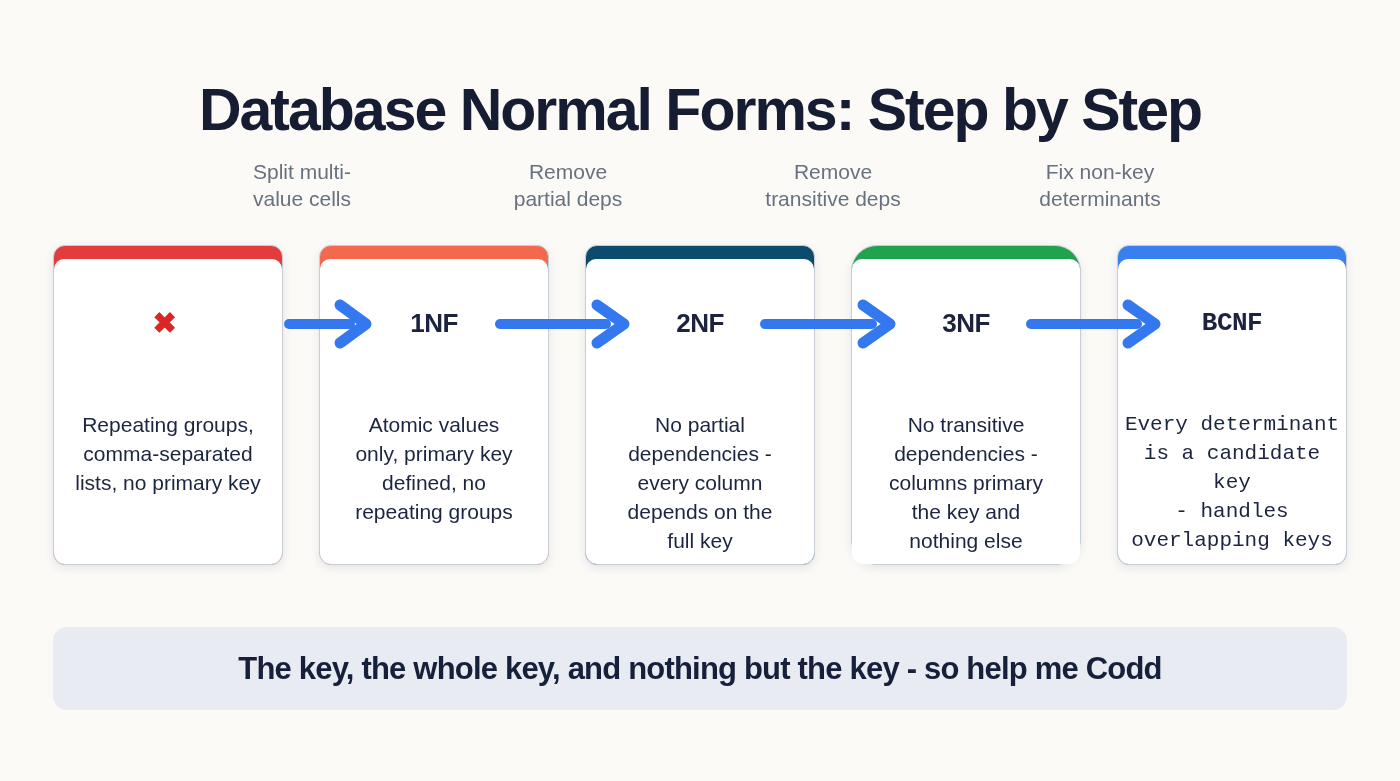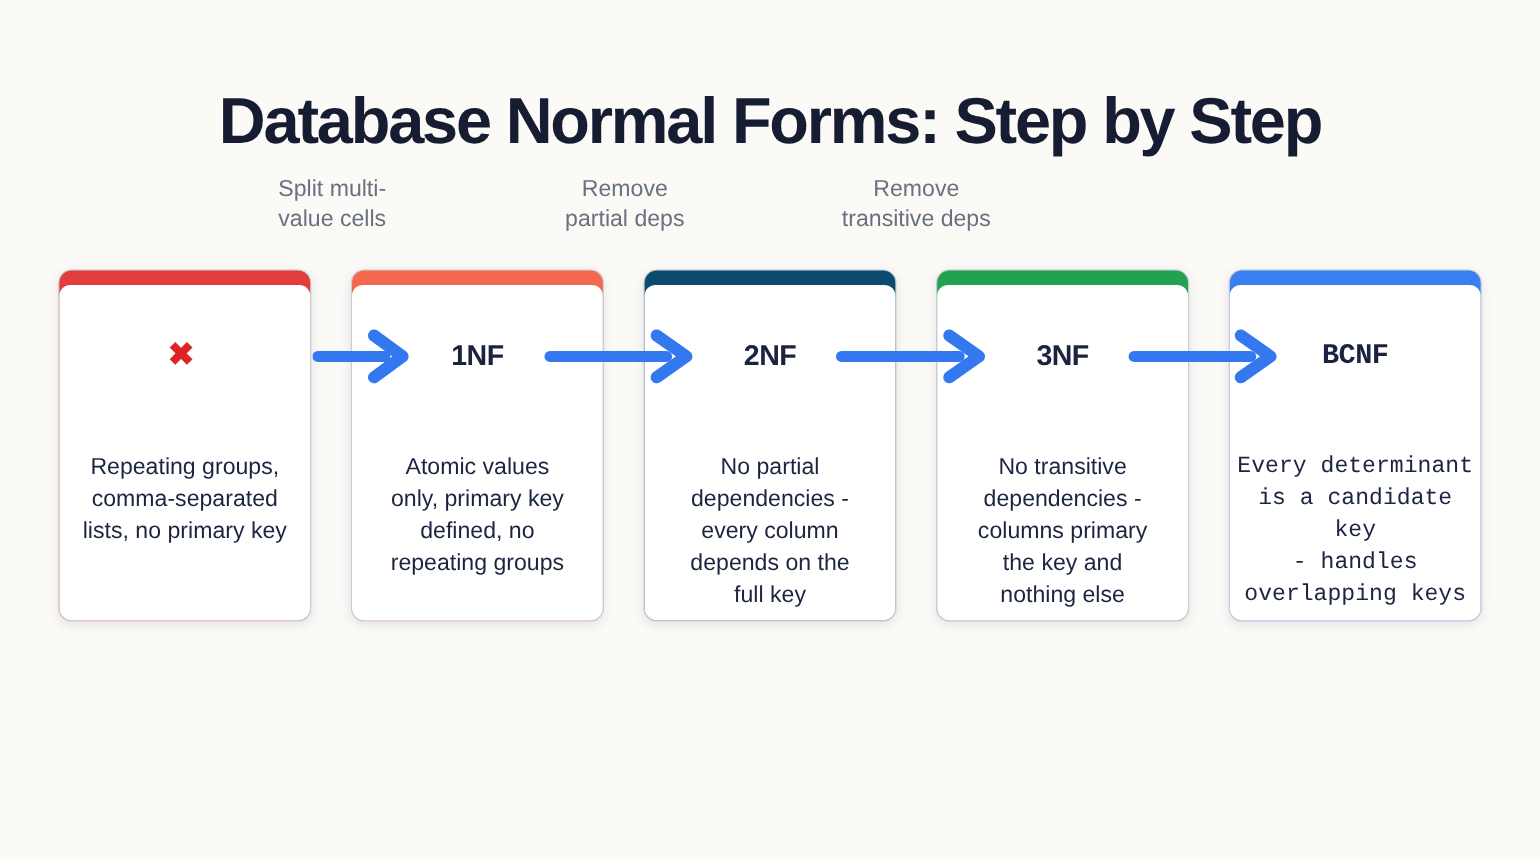--- a/index.html
+++ b/index.html
@@ -139,20 +139,22 @@
 <div class="stage">
 
   <h1 class="title" data-bind="title">Database Normal Forms: Step by Step</h1>
 
   <div class="transition-label t1" data-bind="transitions.0.label">Split multi-
 value cells</div>
   <div class="transition-label t2" data-bind="transitions.1.label">Remove
 partial deps</div>
   <div class="transition-label t3" data-bind="transitions.2.label">Remove
 transitive deps</div>
+  <div class="transition-label t4" data-bind="transitions.3.label">Fix non-key
+determinants</div>
 
   <div class="cards">
 
     <div class="card" data-bind-style="background:cards.0.accent_color" style="background: rgb(226, 60, 60);">
       <div class="accent-bar"></div>
       <div class="card-inner">
         <div class="card-title">
           <span class="x-icon" data-bind="cards.0.icon_glyph" data-bind-style="color:colors.x_mark_red" style="color: rgb(220, 38, 38);">✖</span>
         </div>
         <div class="card-desc" data-bind="cards.0.description">Repeating groups,
@@ -179,21 +181,21 @@
           <span data-bind="cards.2.name">2NF</span>
         </div>
         <div class="card-desc" data-bind="cards.2.description">No partial
 dependencies -
 every column
 depends on the
 full key</div>
       </div>
     </div>
 
-    <div class="card" data-bind-style="background:cards.3.accent_color" style="background: rgb(33, 162, 79);">
+    <div class="card" data-bind-style="background:cards.3.accent_color" style="background: rgb(33, 162, 79); border-radius: 26px;">
       <div class="card-inner">
         <div class="card-title">
           <span data-bind="cards.3.name">3NF</span>
         </div>
         <div class="card-desc" data-bind="cards.3.description">No transitive
 dependencies -
 columns primary
 the key and
 nothing else</div>
       </div>
@@ -231,14 +233,17 @@
       <path d="M104 9 L131 28 L104 47" fill="none" stroke-width="11" stroke-linecap="round" stroke-linejoin="round" data-bind-style="stroke:colors.arrow_blue" style="stroke: rgb(52, 120, 240);"></path>
     </svg>
   </div>
   <div class="arrow a4">
     <svg viewBox="0 0 138 56" preserveAspectRatio="none">
       <path d="M6 28 H112" fill="none" stroke-width="10" stroke-linecap="round" data-bind-style="stroke:colors.arrow_blue" style="stroke: rgb(52, 120, 240);"></path>
       <path d="M103 9 L130 28 L103 47" fill="none" stroke-width="11" stroke-linecap="round" stroke-linejoin="round" data-bind-style="stroke:colors.arrow_blue" style="stroke: rgb(52, 120, 240);"></path>
     </svg>
   </div>
 
+  <div class="footer-quote" data-bind-style="background:colors.footer_background" style="background: rgb(232, 235, 242);">
+    <div class="footer-quote-text" data-bind="footer.quote">The key, the whole key, and nothing but the key - so help me Codd</div>
+  </div>
 
 </div>
 
 </body></html>

